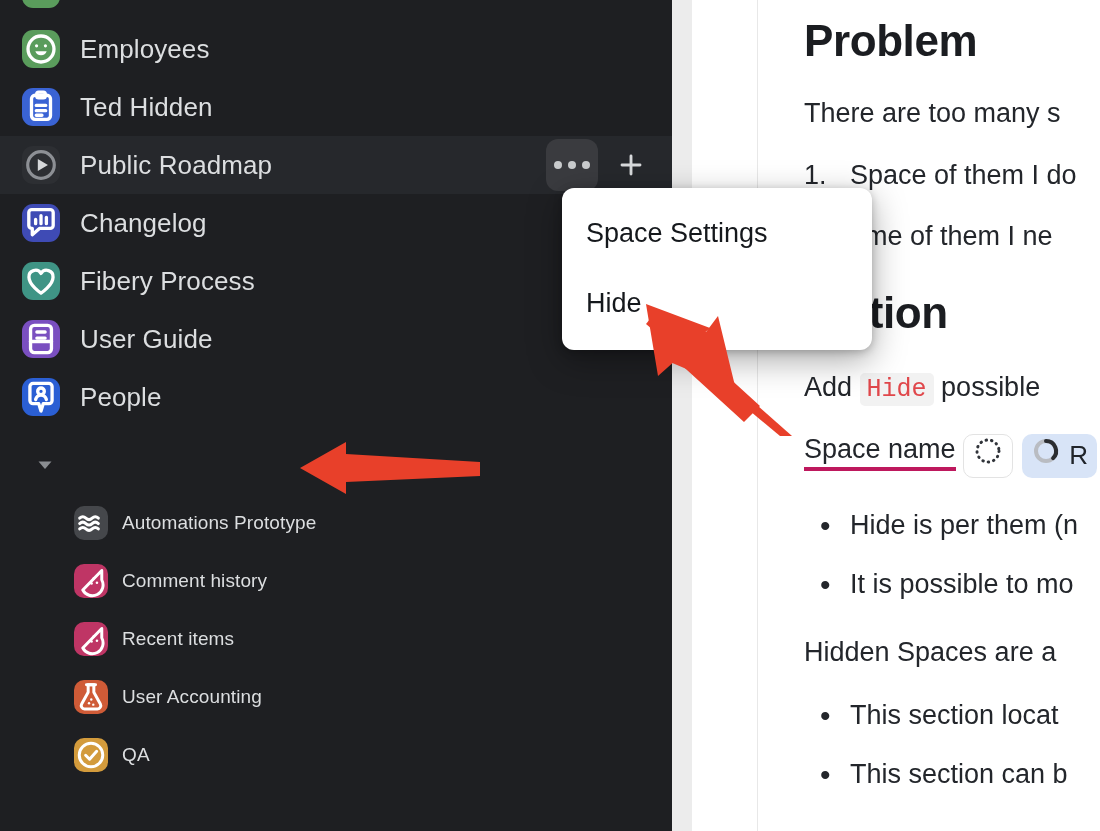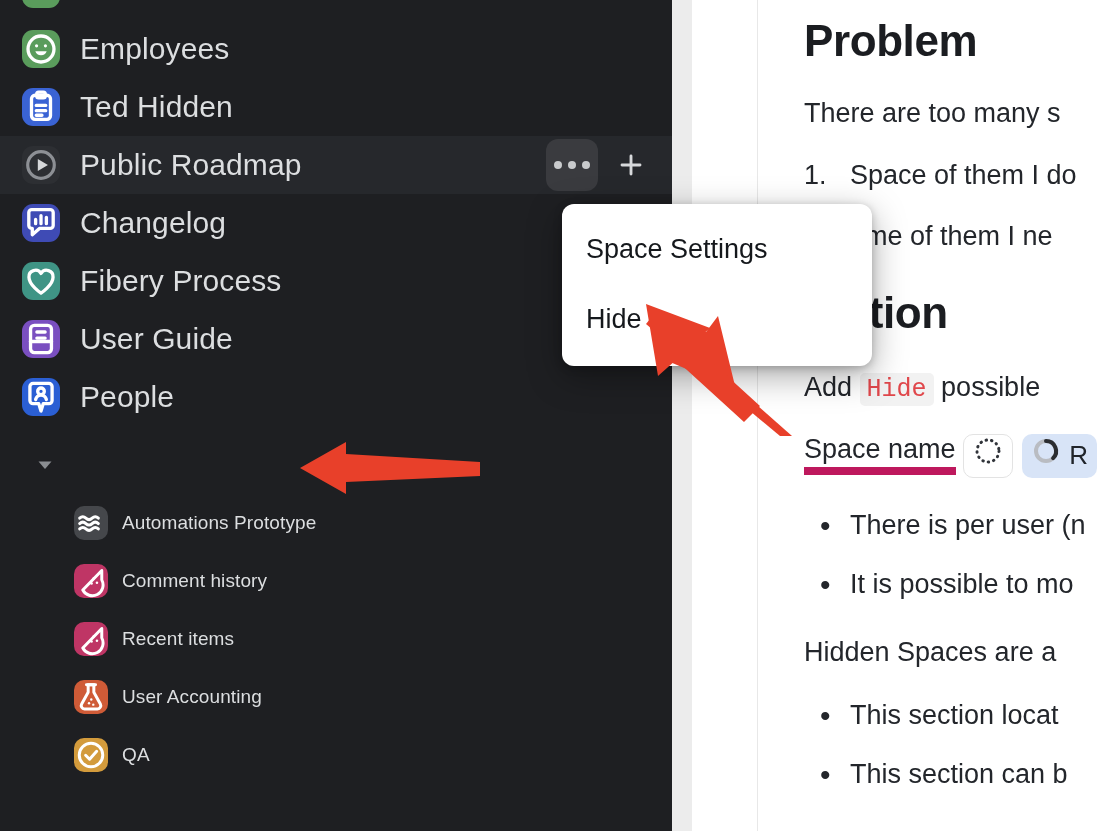--- a/index.html
+++ b/index.html
@@ -24,21 +24,21 @@
 
   .sp-icon{
     width:38px;height:38px;border-radius:11px;flex:0 0 38px;
     display:flex;align-items:center;justify-content:center;
     color:#fff;position:relative;
   }
   .sp-icon svg{display:block;}
   .sp-icon.small{width:34px;height:34px;border-radius:10px;flex:0 0 34px;}
 
   .nav-label{
-    margin-left:20px;color:#dcdee0;font-size:30px;letter-spacing:.1px;
+    margin-left:20px;color:#dcdee0;font-size:26px;letter-spacing:.1px;
     white-space:nowrap;
   }
   .nav-row.sub .nav-label{margin-left:14px;font-size:19px;}
 
   
   .group-row{
     position:relative;display:flex;align-items:center;height:58px;
     padding-left:30px;box-sizing:border-box;
   }
   .caret{
@@ -58,21 +58,21 @@
     width:52px;height:52px;border-radius:12px;background:#3a3b3f;
     display:flex;align-items:center;justify-content:center;gap:6px;
   }
   .dot{width:8px;height:8px;border-radius:50%;background:#c9cbcd;}
   .plus-btn{
     width:46px;height:52px;display:flex;align-items:center;justify-content:center;
   }
 
   
   .ctx-menu{
-    position:absolute;left:562px;top:204px;width:310px;height:162px;
+    position:absolute;left:562px;top:188px;width:310px;height:162px;
     background:#ffffff;border-radius:12px;
     box-shadow:0 10px 34px rgba(0,0,0,.34),0 2px 8px rgba(0,0,0,.22);
     z-index:40;overflow:hidden;
   }
   .ctx-item{
     display:flex;align-items:center;height:70px;padding-left:24px;
     font-size:27px;color:#15181c;box-sizing:border-box;
   }
   .ctx-item:first-child{margin-top:10px;}
 
@@ -104,21 +104,21 @@
   }
   ol.doc-ol li .num{position:absolute;left:0;top:0;color:#23262b;}
   ul.doc-ul li .bul{position:absolute;left:16px;top:-2px;font-size:30px;color:#23262b;}
 
   code.inline{
     font-family:"Liberation Mono","DejaVu Sans Mono",monospace;
     color:#e0474b;background:#f2f2f2;border-radius:5px;
     padding:2px 7px;font-size:25px;
   }
   .underlined{
-    border-bottom:8px solid #be185d;padding-bottom:3px;
+    border-bottom:4px solid #be185d;padding-bottom:3px;
   }
   .chip-wrap{display:inline-flex;align-items:center;gap:9px;vertical-align:-8px;}
   .chip{
     display:inline-flex;align-items:center;gap:8px;height:44px;
     border-radius:10px;padding:0 9px;box-sizing:border-box;
   }
   .chip.empty{background:#fff;border:1px solid #e3e3e3;padding:0 9px;}
   .chip.filled{background:#d8e4f7;}
   .chip .lbl{font-size:26px;color:#20242a;}
 
@@ -336,21 +336,21 @@
               </svg>
             </span>
             <span class="lbl">R</span>
           </span>
         </span>
       </p>
 
       <ul class="doc-ul" style="margin-top:30px;">
         <li>
           <span class="bul">•</span>
-          <span>There is per user (n</span>
+          <span>Hide is per them (n</span>
         </li>
         <li style="margin-top:24px;">
           <span class="bul">•</span>
           <span>It is possible to mo</span>
         </li>
       </ul>
 
       <p class="doc-p" style="margin-top:32px;">Hidden Spaces are a</p>
 
       <ul class="doc-ul" style="margin-top:28px;">

